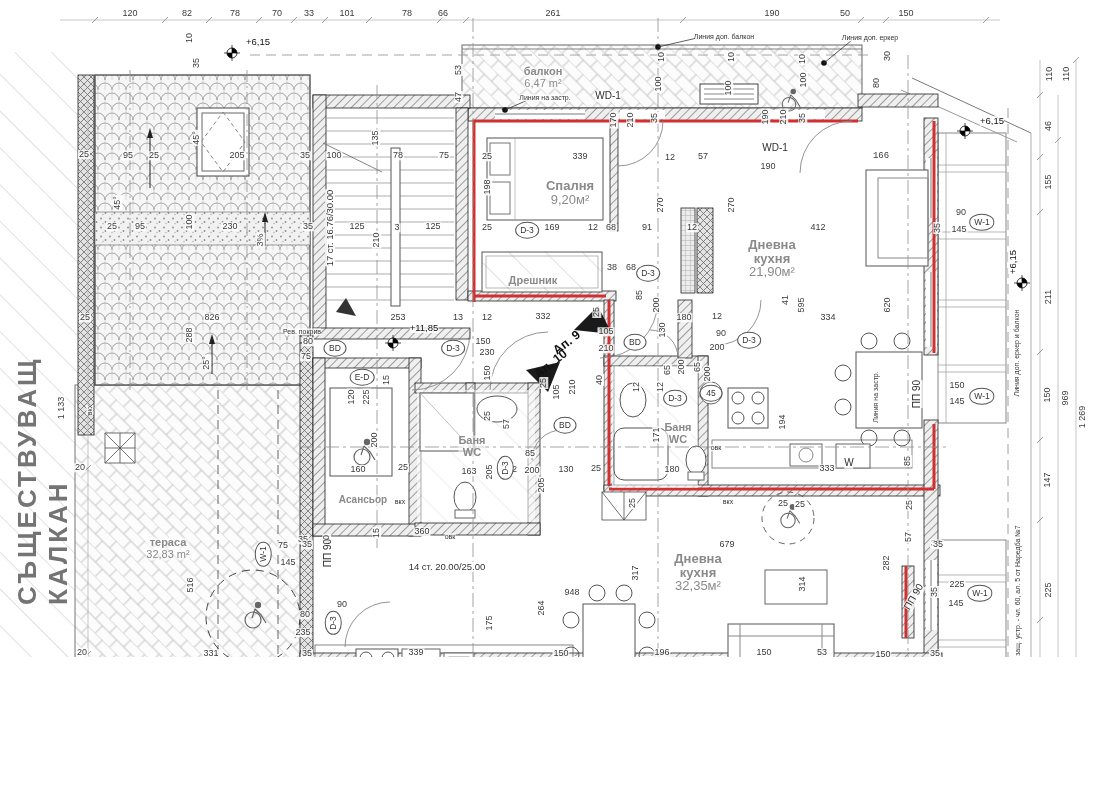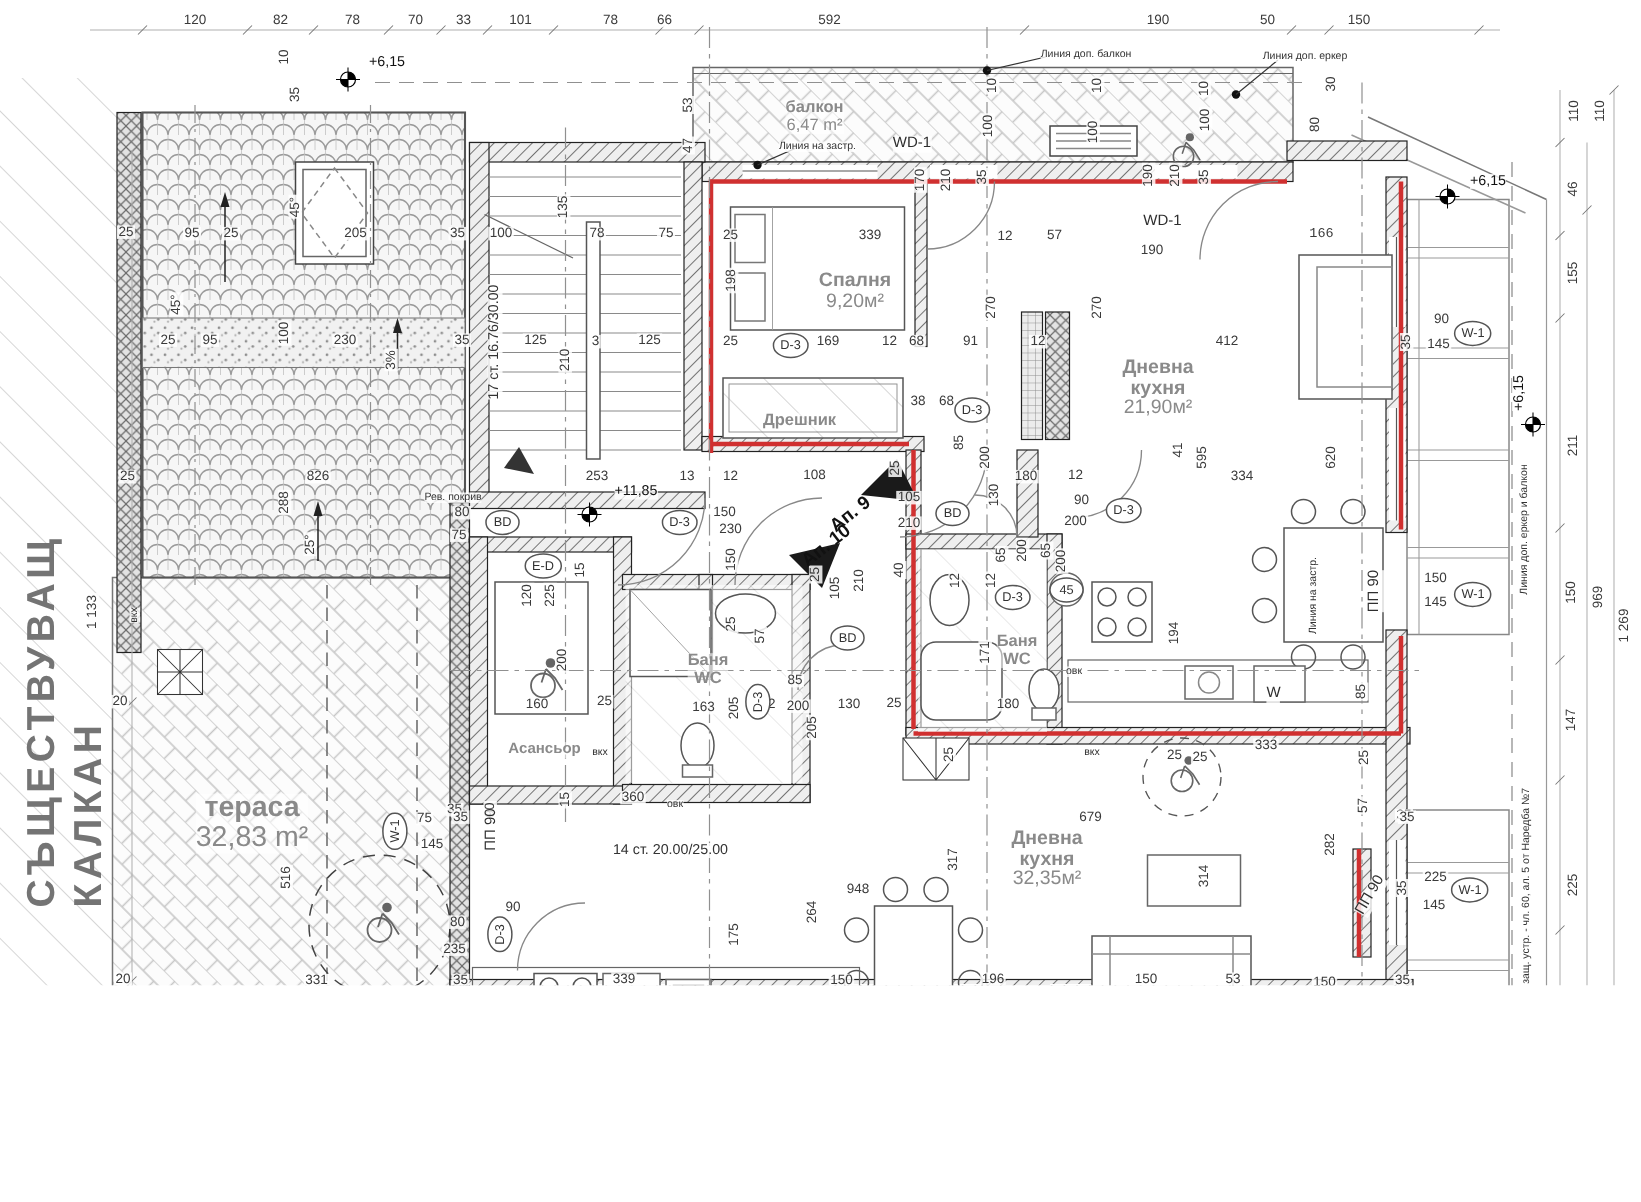--- a/index.html
+++ b/index.html
@@ -344,21 +344,21 @@
 
 <div id="labels">
       <div class="lbl dim" style="left: 130px; top: 14px; transform: translate(-50%, -50%);">120</div>
       <div class="lbl dim" style="left: 187px; top: 14px; transform: translate(-50%, -50%);">82</div>
       <div class="lbl dim" style="left: 235px; top: 14px; transform: translate(-50%, -50%);">78</div>
       <div class="lbl dim" style="left: 277px; top: 14px; transform: translate(-50%, -50%);">70</div>
       <div class="lbl dim" style="left: 309px; top: 14px; transform: translate(-50%, -50%);">33</div>
       <div class="lbl dim" style="left: 347px; top: 14px; transform: translate(-50%, -50%);">101</div>
       <div class="lbl dim" style="left: 407px; top: 14px; transform: translate(-50%, -50%);">78</div>
       <div class="lbl dim" style="left: 443px; top: 14px; transform: translate(-50%, -50%);">66</div>
-      <div class="lbl dim" style="left: 553px; top: 14px; transform: translate(-50%, -50%);">592</div>
+      <div class="lbl dim" style="left: 553px; top: 14px; transform: translate(-50%, -50%);">261</div>
       <div class="lbl dim" style="left: 772px; top: 14px; transform: translate(-50%, -50%);">190</div>
       <div class="lbl dim" style="left: 845px; top: 14px; transform: translate(-50%, -50%);">50</div>
       <div class="lbl dim" style="left: 906px; top: 14px; transform: translate(-50%, -50%);">150</div>
       <div class="lbl dim" style="left: 190px; top: 38px; transform: translate(-50%, -50%) rotate(-90deg);">10</div>
       <div class="lbl dim" style="left: 197px; top: 63px; transform: translate(-50%, -50%) rotate(-90deg);">35</div>
       <div class="lbl dim" style="left: 459px; top: 70px; transform: translate(-50%, -50%) rotate(-90deg);">53</div>
       <div class="lbl dim" style="left: 459px; top: 97px; transform: translate(-50%, -50%) rotate(-90deg);">47</div>
       <div class="lbl dim" style="left: 662px; top: 57px; transform: translate(-50%, -50%) rotate(-90deg);">10</div>
       <div class="lbl dim" style="left: 732px; top: 57px; transform: translate(-50%, -50%) rotate(-90deg);">10</div>
       <div class="lbl dim" style="left: 803px; top: 59px; transform: translate(-50%, -50%) rotate(-90deg);">10</div>
@@ -424,21 +424,21 @@
       <div class="lbl dim" style="left: 818px; top: 228px; transform: translate(-50%, -50%);">412</div>
       <div class="lbl dim" style="left: 612px; top: 268px; transform: translate(-50%, -50%);">38</div>
       <div class="lbl dim" style="left: 631px; top: 268px; transform: translate(-50%, -50%);">68</div>
       <div class="lbl dim" style="left: 357px; top: 227px; transform: translate(-50%, -50%);">125</div>
       <div class="lbl dim" style="left: 397px; top: 228px; transform: translate(-50%, -50%);">3</div>
       <div class="lbl dim" style="left: 433px; top: 227px; transform: translate(-50%, -50%);">125</div>
       <div class="lbl dim" style="left: 377px; top: 240px; transform: translate(-50%, -50%) rotate(-90deg);">210</div>
       <div class="lbl dim" style="left: 398px; top: 318px; transform: translate(-50%, -50%);">253</div>
       <div class="lbl dim" style="left: 458px; top: 318px; transform: translate(-50%, -50%);">13</div>
       <div class="lbl dim" style="left: 487px; top: 318px; transform: translate(-50%, -50%);">12</div>
-      <div class="lbl dim" style="left: 543px; top: 317px; transform: translate(-50%, -50%);">108</div>
+      <div class="lbl dim" style="left: 543px; top: 317px; transform: translate(-50%, -50%);">332</div>
       <div class="lbl dim" style="left: 597px; top: 312px; transform: translate(-50%, -50%) rotate(-90deg);">25</div>
       <div class="lbl dim" style="left: 606px; top: 332px; transform: translate(-50%, -50%);">105</div>
       <div class="lbl dim" style="left: 606px; top: 349px; transform: translate(-50%, -50%);">210</div>
       <div class="lbl dim" style="left: 640px; top: 295px; transform: translate(-50%, -50%) rotate(-90deg);">85</div>
       <div class="lbl dim" style="left: 657px; top: 305px; transform: translate(-50%, -50%) rotate(-90deg);">200</div>
       <div class="lbl dim" style="left: 684px; top: 318px; transform: translate(-50%, -50%);">180</div>
       <div class="lbl dim" style="left: 663px; top: 330px; transform: translate(-50%, -50%) rotate(-90deg);">130</div>
       <div class="lbl dim" style="left: 717px; top: 317px; transform: translate(-50%, -50%);">12</div>
       <div class="lbl dim" style="left: 721px; top: 334px; transform: translate(-50%, -50%);">90</div>
       <div class="lbl dim" style="left: 717px; top: 348px; transform: translate(-50%, -50%);">200</div>
@@ -473,21 +473,21 @@
       <div class="lbl dim" style="left: 403px; top: 468px; transform: translate(-50%, -50%);">25</div>
       <div class="lbl dim" style="left: 469px; top: 472px; transform: translate(-50%, -50%);">163</div>
       <div class="lbl dim" style="left: 490px; top: 472px; transform: translate(-50%, -50%) rotate(-90deg);">205</div>
       <div class="lbl dim" style="left: 512px; top: 470px; transform: translate(-50%, -50%);">12</div>
       <div class="lbl dim" style="left: 530px; top: 454px; transform: translate(-50%, -50%);">85</div>
       <div class="lbl dim" style="left: 532px; top: 471px; transform: translate(-50%, -50%);">200</div>
       <div class="lbl dim" style="left: 542px; top: 485px; transform: translate(-50%, -50%) rotate(-90deg);">205</div>
       <div class="lbl dim" style="left: 566px; top: 470px; transform: translate(-50%, -50%);">130</div>
       <div class="lbl dim" style="left: 596px; top: 469px; transform: translate(-50%, -50%);">25</div>
       <div class="lbl dim" style="left: 672px; top: 470px; transform: translate(-50%, -50%);">180</div>
-      <div class="lbl dim" style="left: 844px; top: 469px; transform: translate(-50%, -50%); margin-top: 28px;">333</div>
+      <div class="lbl dim" style="left: 827px; top: 469px; transform: translate(-50%, -50%);">333</div>
       <div class="lbl dim" style="left: 908px; top: 461px; transform: translate(-50%, -50%) rotate(-90deg);">85</div>
       <div class="lbl dim" style="left: 910px; top: 505px; transform: translate(-50%, -50%) rotate(-90deg);">25</div>
       <div class="lbl dim" style="left: 909px; top: 537px; transform: translate(-50%, -50%) rotate(-90deg);">57</div>
       <div class="lbl dim" style="left: 936px; top: 544px; transform: translate(-50%, -50%);">35</div>
       <div class="lbl dim" style="left: 633px; top: 503px; transform: translate(-50%, -50%) rotate(-90deg);">25</div>
       <div class="lbl dim" style="left: 783px; top: 504px; transform: translate(-50%, -50%);">25</div>
       <div class="lbl dim" style="left: 800px; top: 505px; transform: translate(-50%, -50%);">25</div>
       <div class="lbl dim" style="left: 961px; top: 213px; transform: translate(-50%, -50%);">90</div>
       <div class="lbl dim" style="left: 959px; top: 230px; transform: translate(-50%, -50%);">145</div>
       <div class="lbl dim" style="left: 938px; top: 228px; transform: translate(-50%, -50%) rotate(-90deg);">35</div>
@@ -601,21 +601,21 @@
       <div class="lbl room" style="left: 543px; top: 78px; font-size: 11px;"><div class="rname">балкон</div><div class="rarea">6,47 m²</div></div>
       <div class="lbl room" style="left: 570px; top: 193px; font-size: 13px;"><div class="rname">Спалня</div><div class="rarea">9,20м²</div></div>
       <div class="lbl room" style="left: 533px; top: 281px; font-size: 11px;"><div class="rname">Дрешник</div></div>
       <div class="lbl room" style="left: 772px; top: 258px; font-size: 13px;"><div class="rname">Дневна
 кухня</div><div class="rarea">21,90м²</div></div>
       <div class="lbl room" style="left: 472px; top: 447px; font-size: 11px;"><div class="rname">Баня
 WC</div></div>
       <div class="lbl room" style="left: 678px; top: 434px; font-size: 11px;"><div class="rname">Баня
 WC</div></div>
       <div class="lbl room" style="left: 363px; top: 500px; font-size: 10px;"><div class="rname">Асансьор</div></div>
-      <div class="lbl room" style="left: 168px; top: 549px; font-size: 19px;"><div class="rname">тераса</div><div class="rarea">32,83 m²</div></div>
+      <div class="lbl room" style="left: 168px; top: 549px; font-size: 11px;"><div class="rname">тераса</div><div class="rarea">32,83 m²</div></div>
       <div class="lbl room" style="left: 698px; top: 572px; font-size: 13px;"><div class="rname">Дневна
 кухня</div><div class="rarea">32,35м²</div></div>
       <div class="lbl apt" style="left: 567px; top: 343px; transform: translate(-50%, -50%) rotate(-38deg);">Ап. 9</div>
       <div class="lbl apt" style="left: 551px; top: 364px; transform: translate(-50%, -50%) rotate(-38deg);">Ап. 10</div>
     </div>
 
 <div id="kalkan">СЪЩЕСТВУВАЩ КАЛКАН</div>
 
 </div>
 

